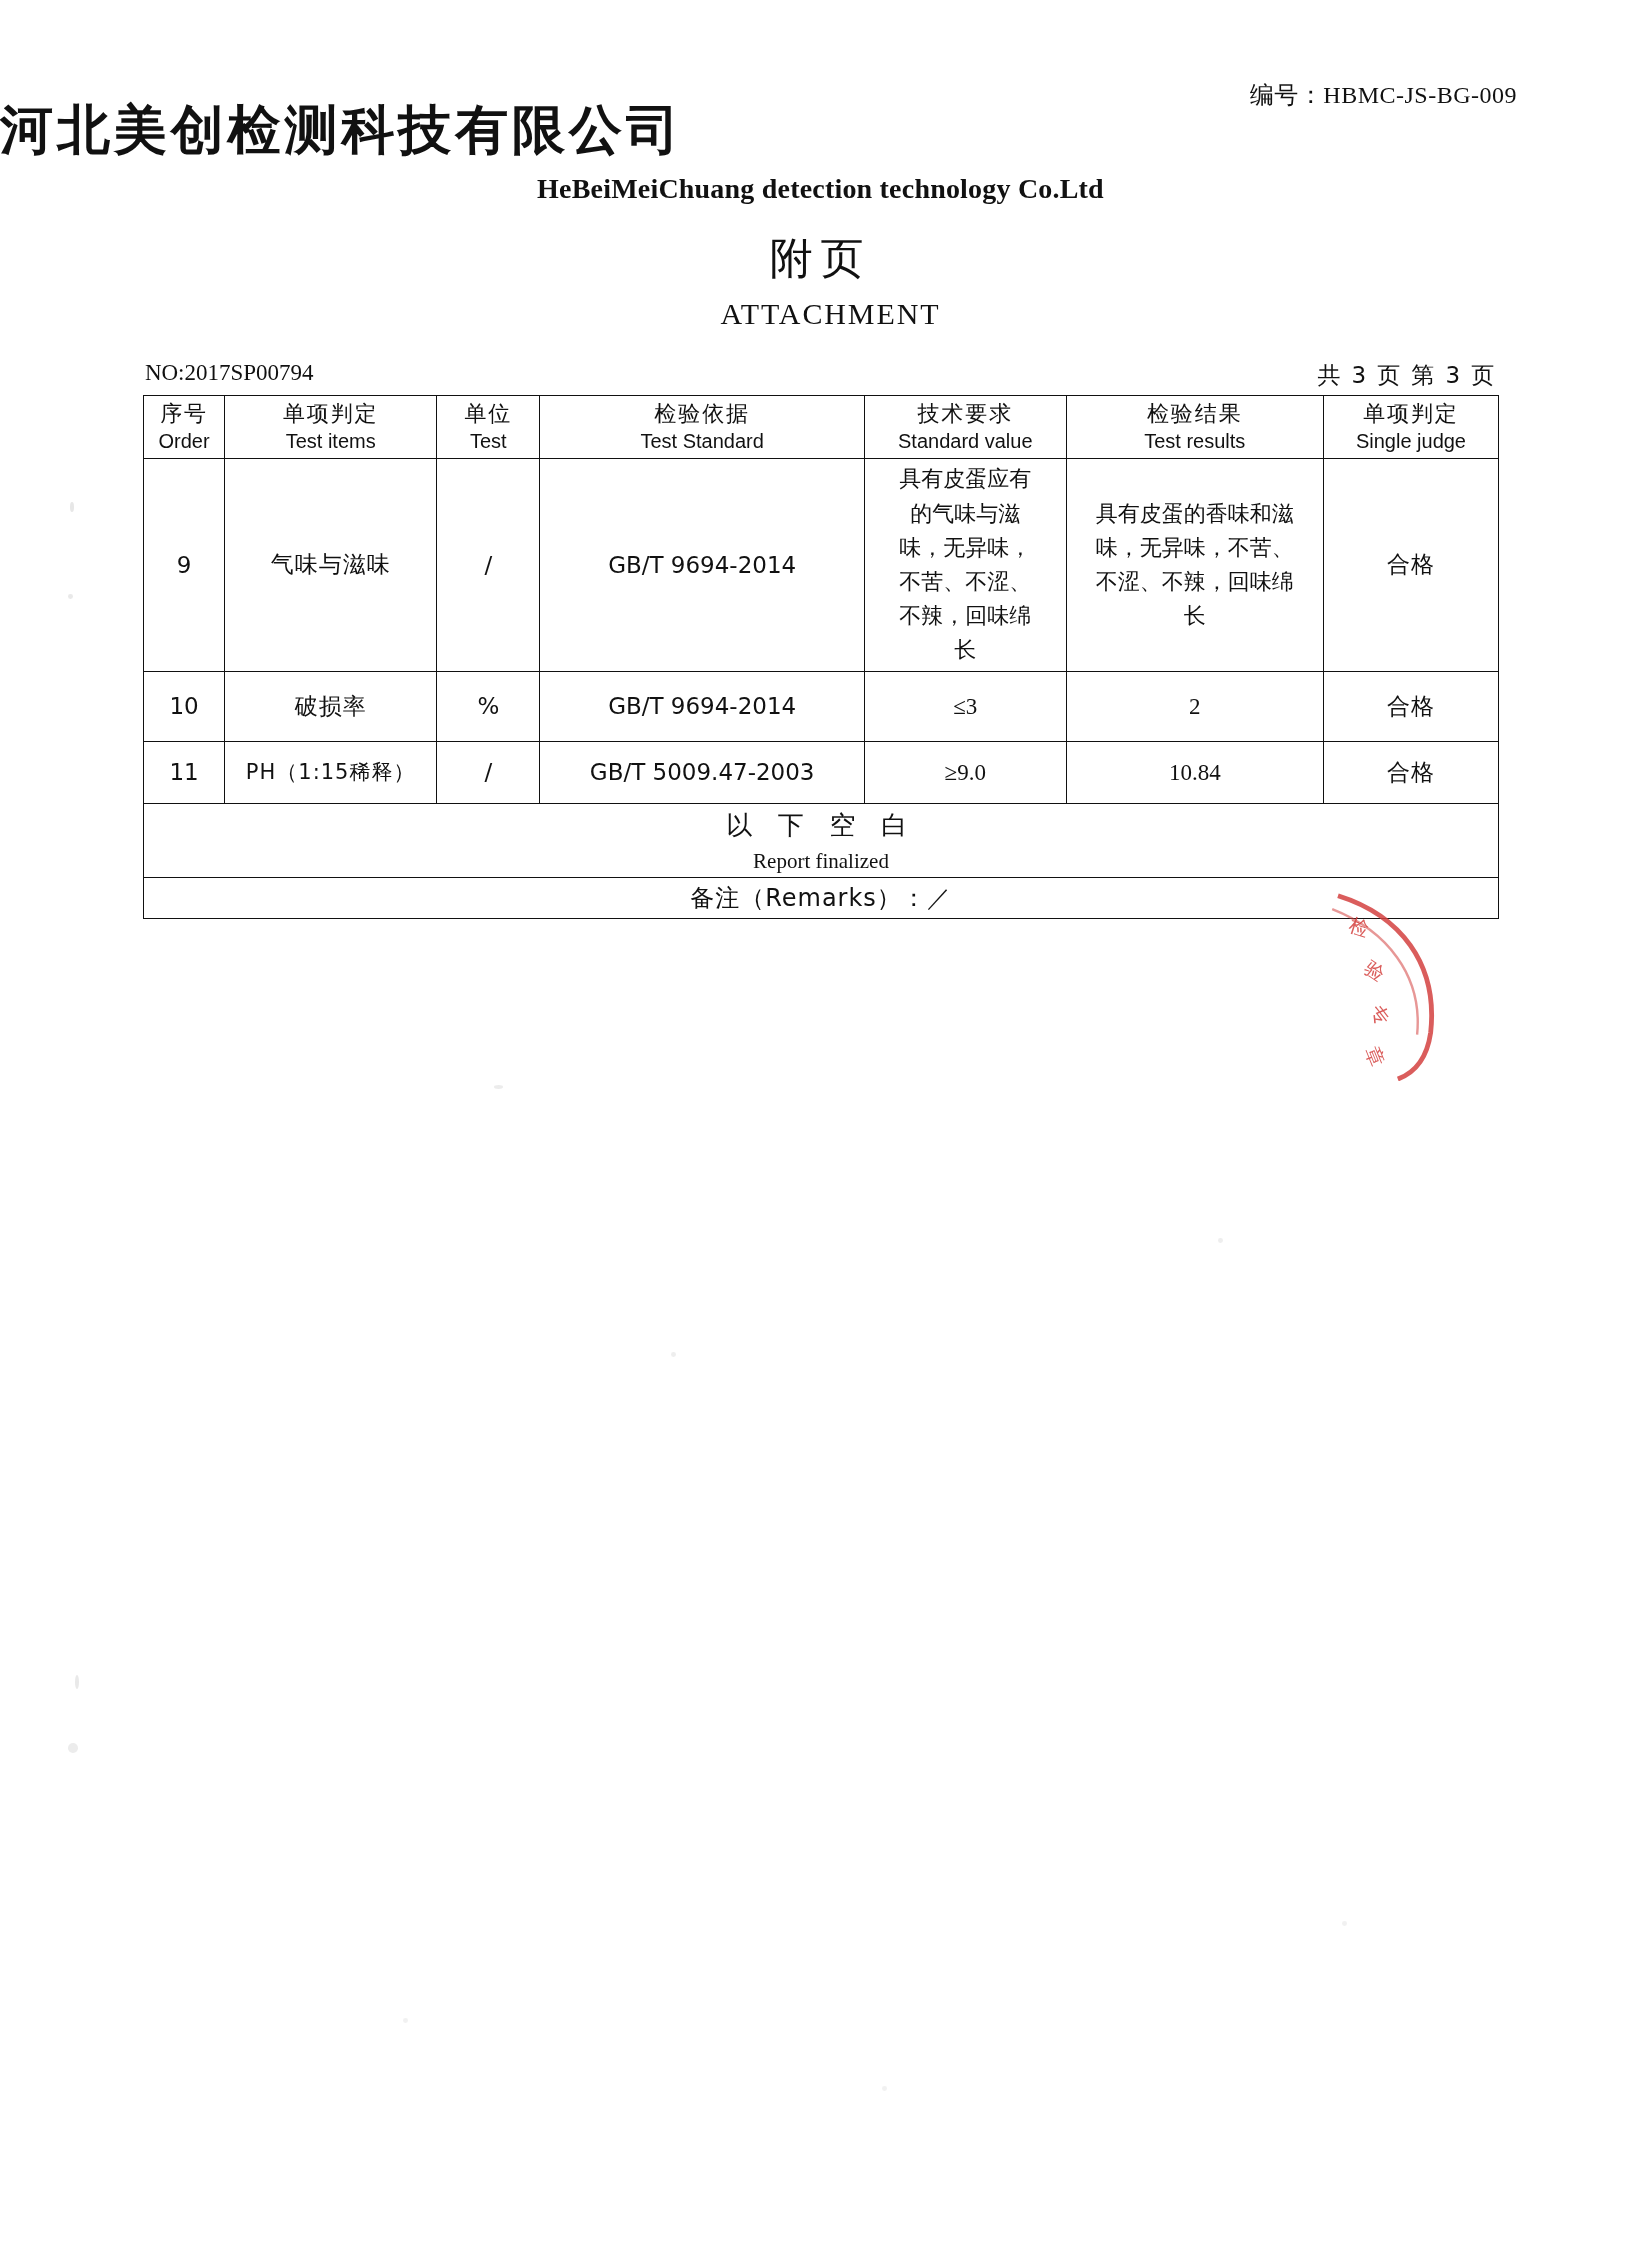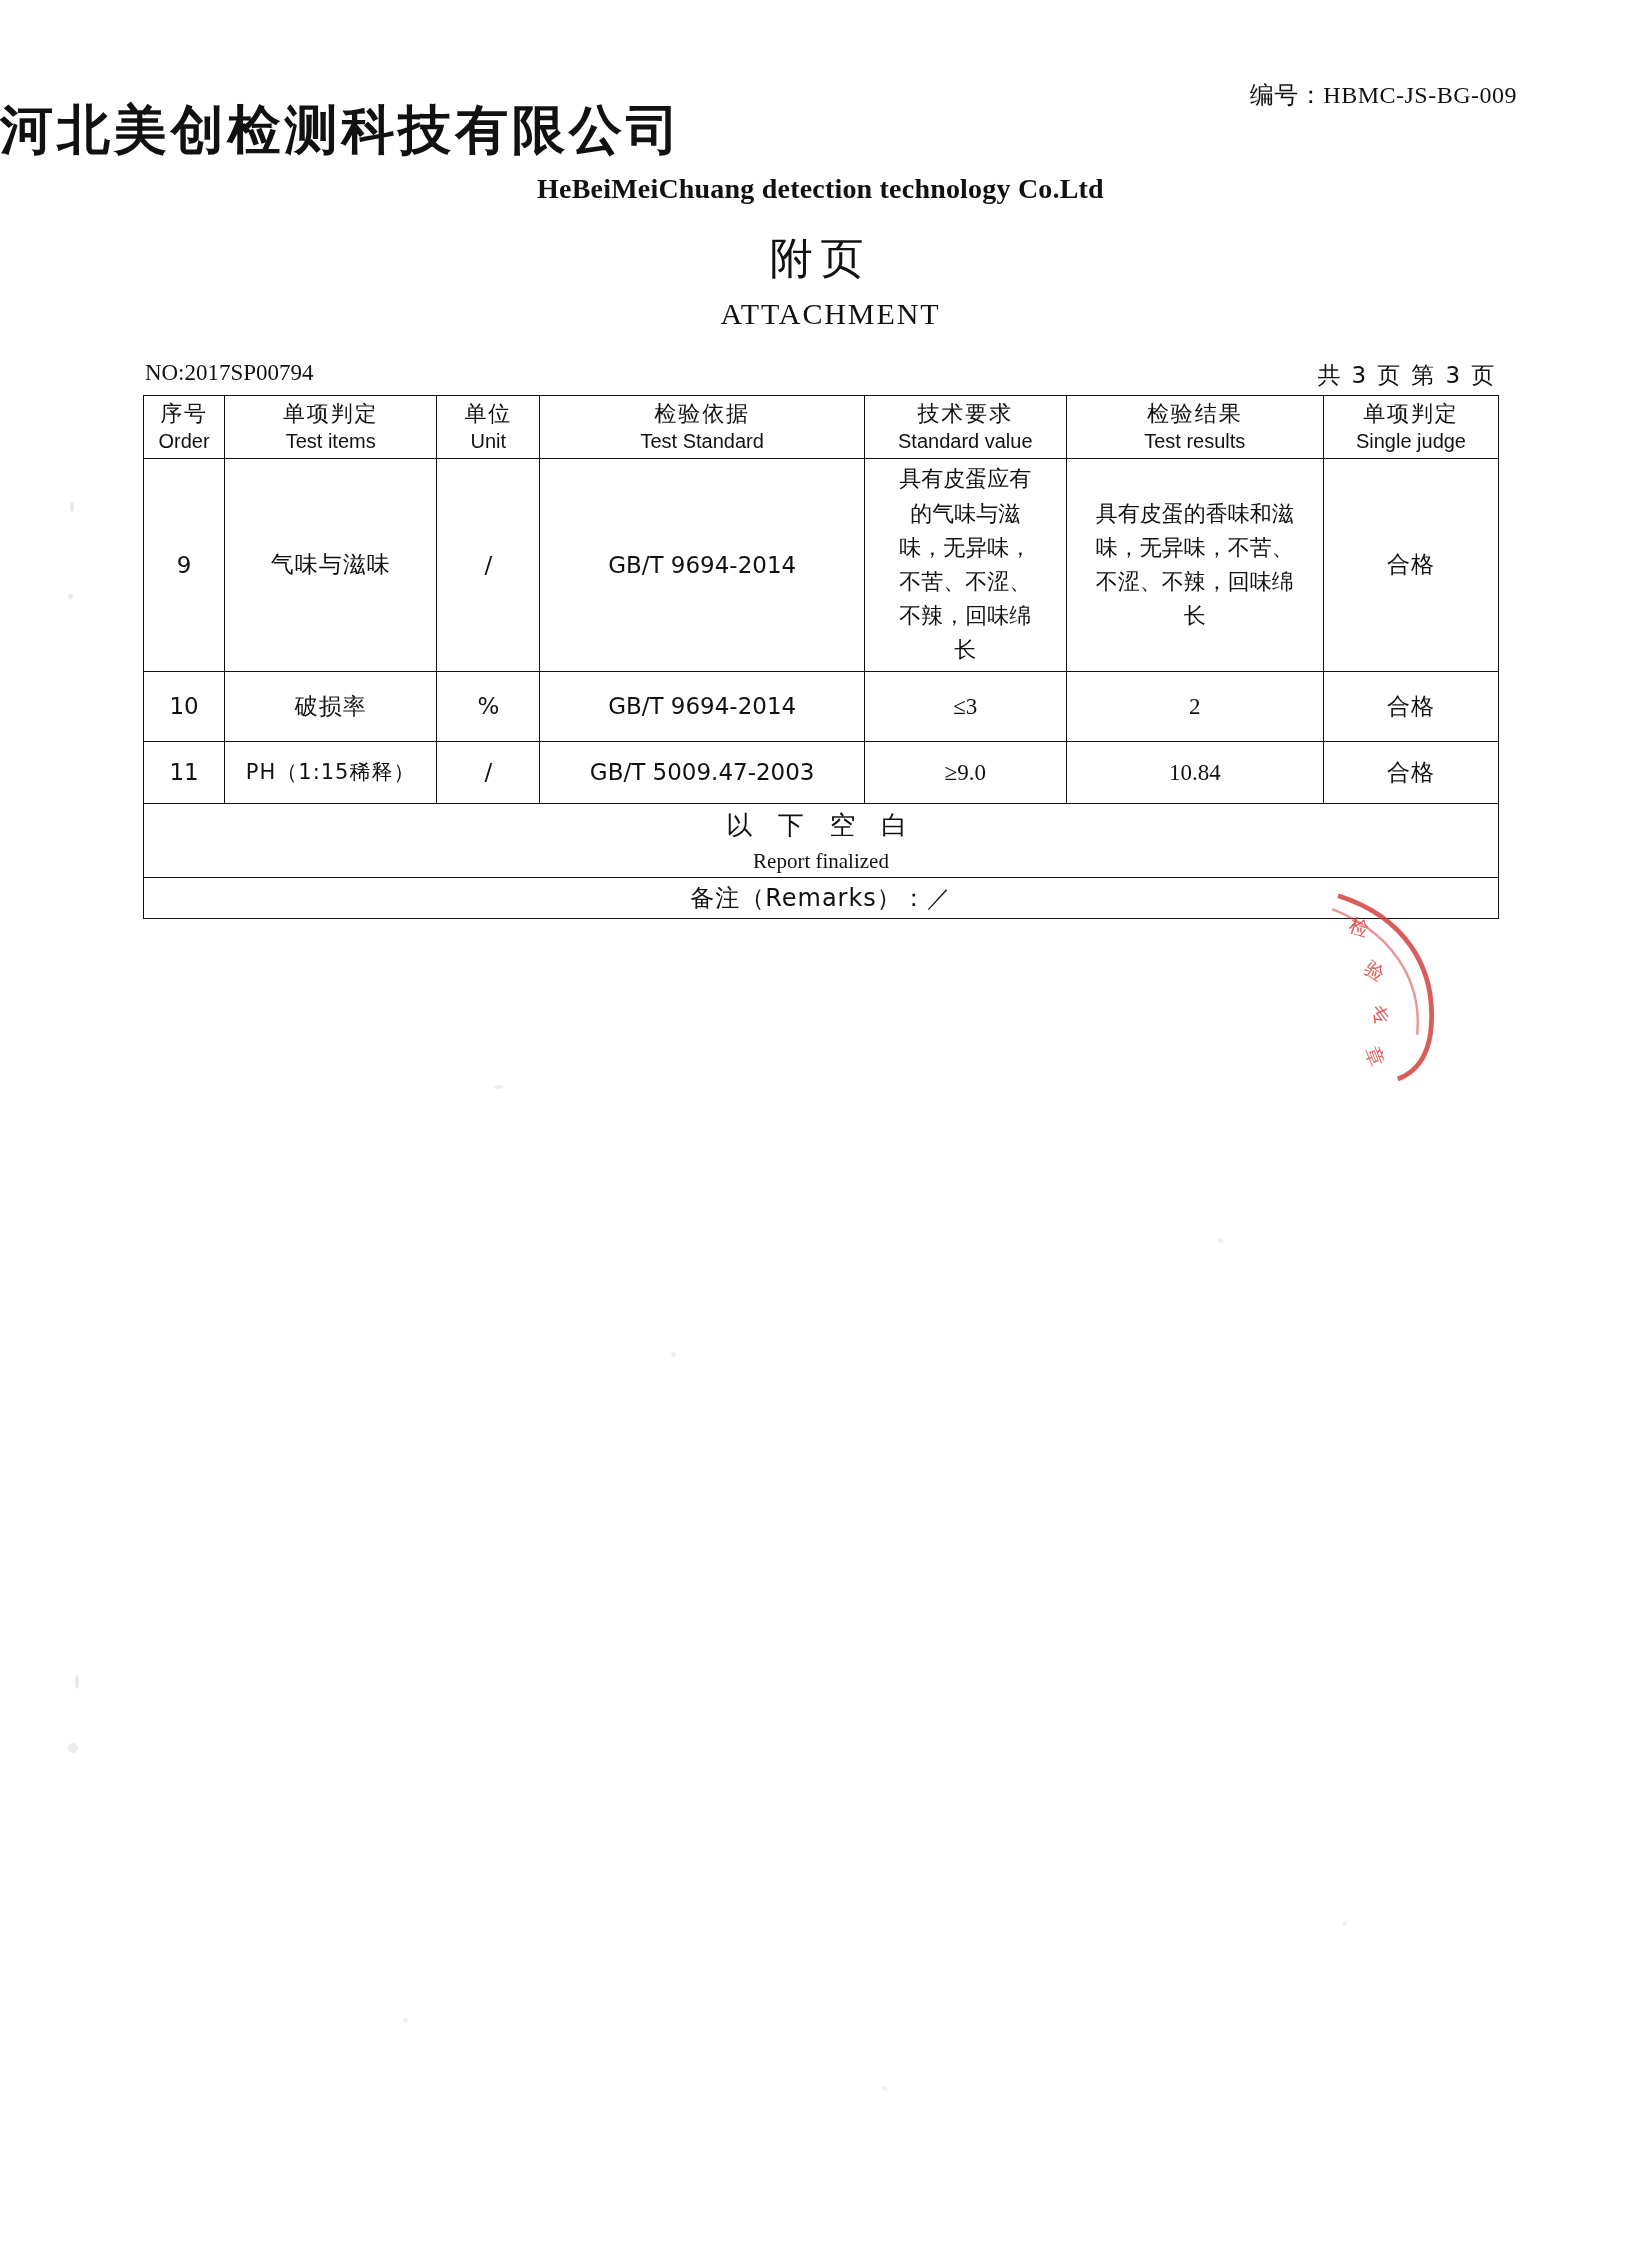--- a/index.html
+++ b/index.html
@@ -221,21 +221,21 @@
         <th class="col">
           <span class="hdr-cn">序号</span>
           <span class="hdr-en">Order</span>
         </th>
         <th class="col">
           <span class="hdr-cn">单项判定</span>
           <span class="hdr-en">Test items</span>
         </th>
         <th class="col">
           <span class="hdr-cn">单位</span>
-          <span class="hdr-en">Unit</span>
+          <span class="hdr-en">Test</span>
         </th>
         <th class="col">
           <span class="hdr-cn">检验依据</span>
           <span class="hdr-en">Test Standard</span>
         </th>
         <th class="col">
           <span class="hdr-cn">技术要求</span>
           <span class="hdr-en">Standard value</span>
         </th>
         <th class="col">

